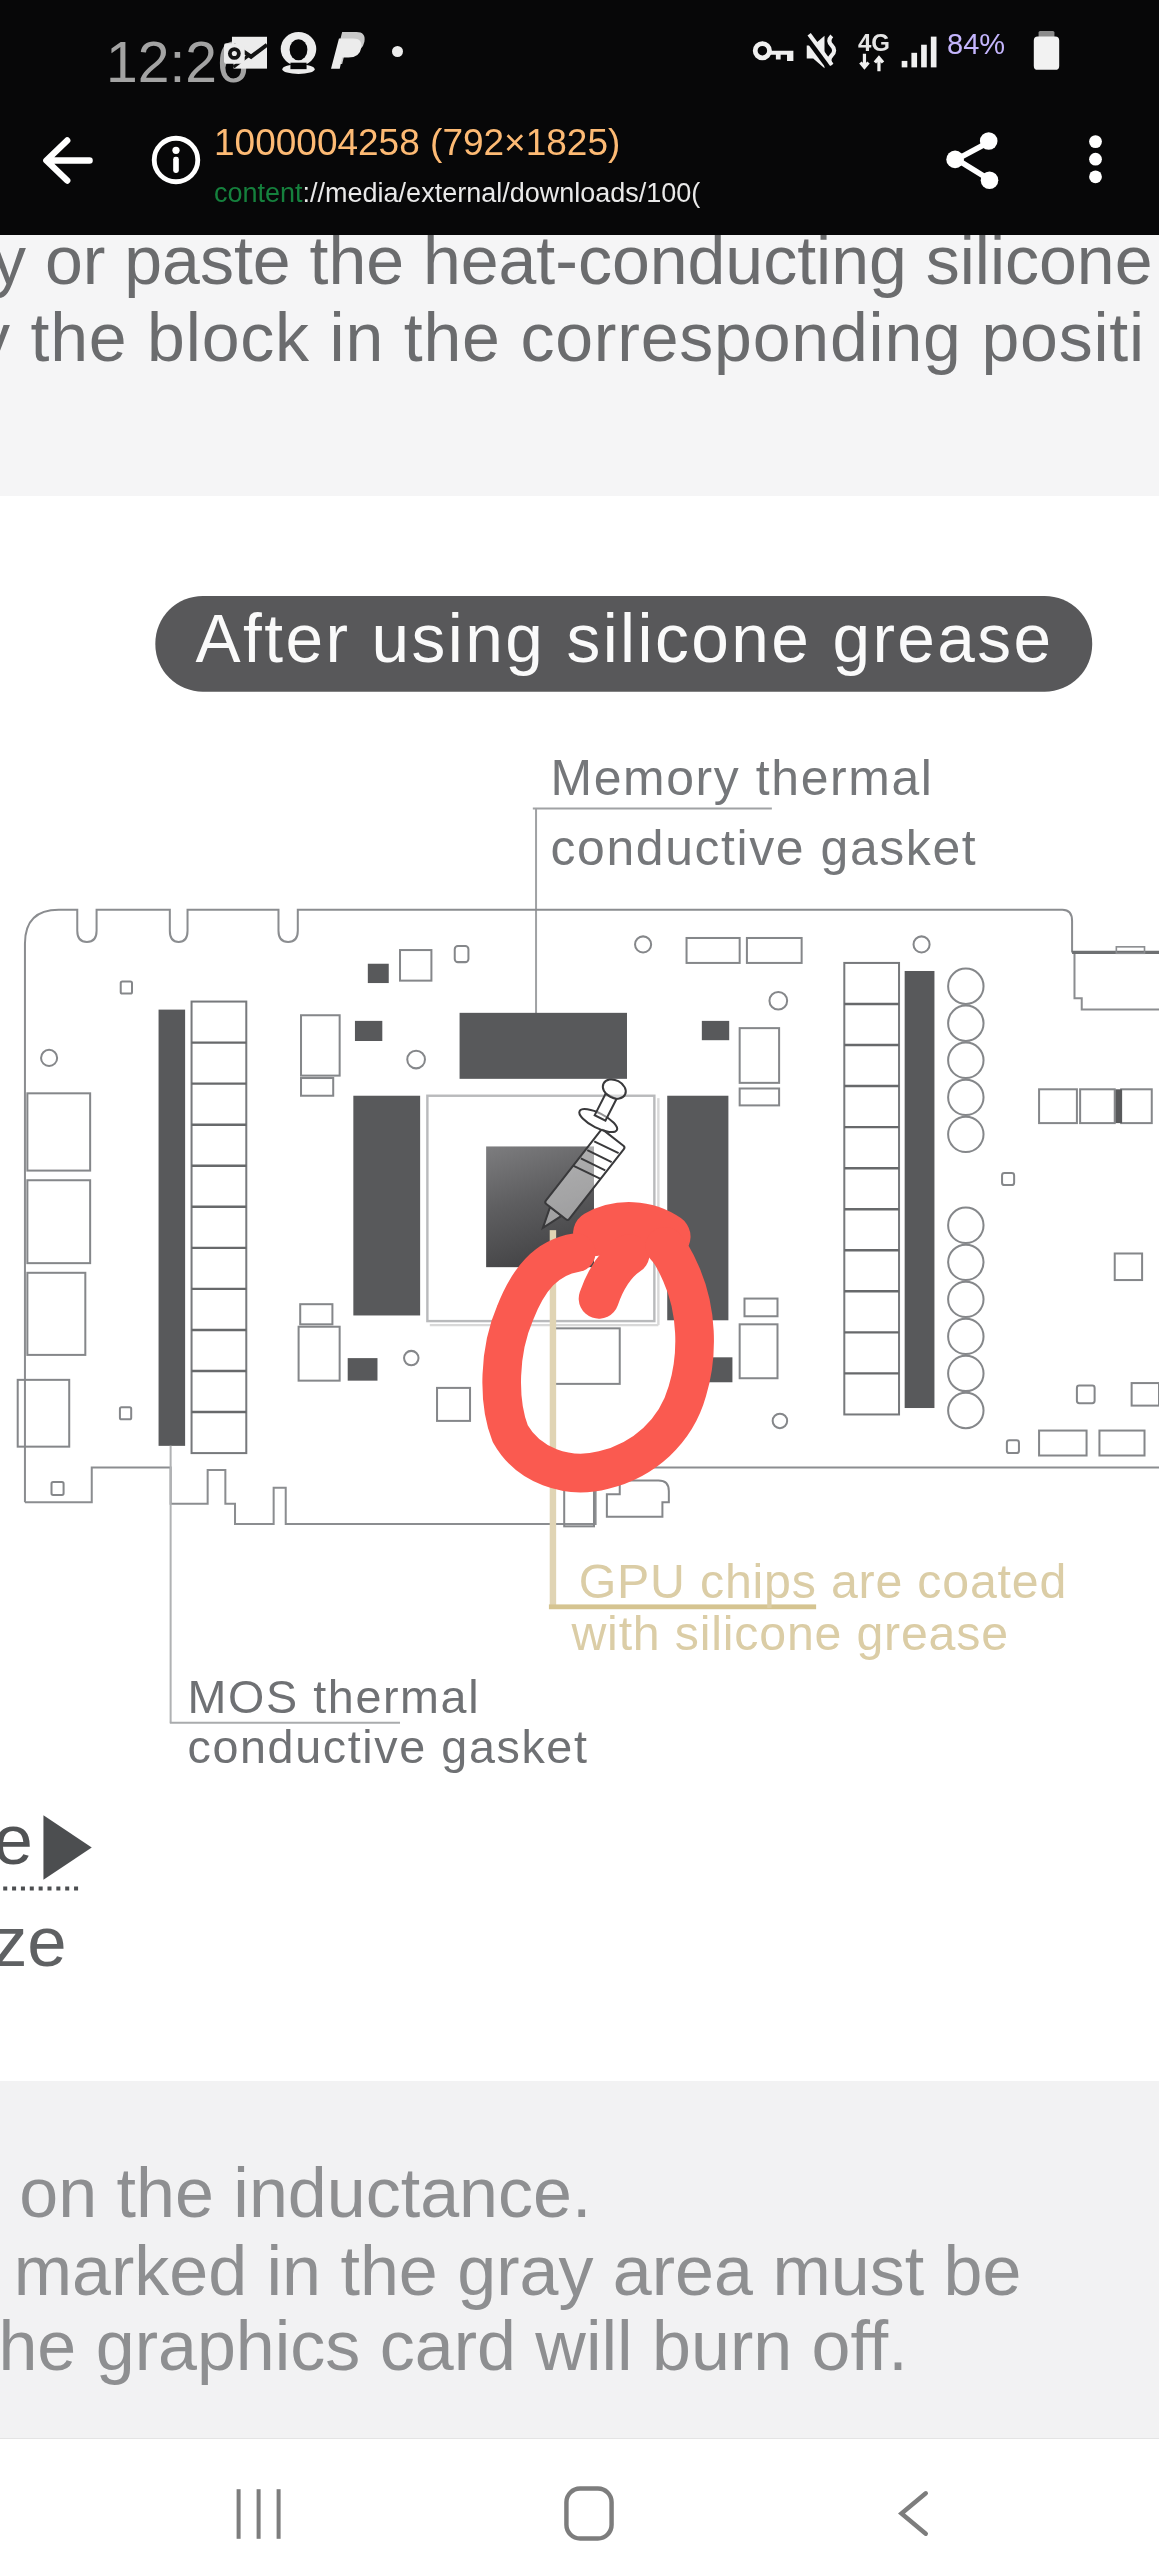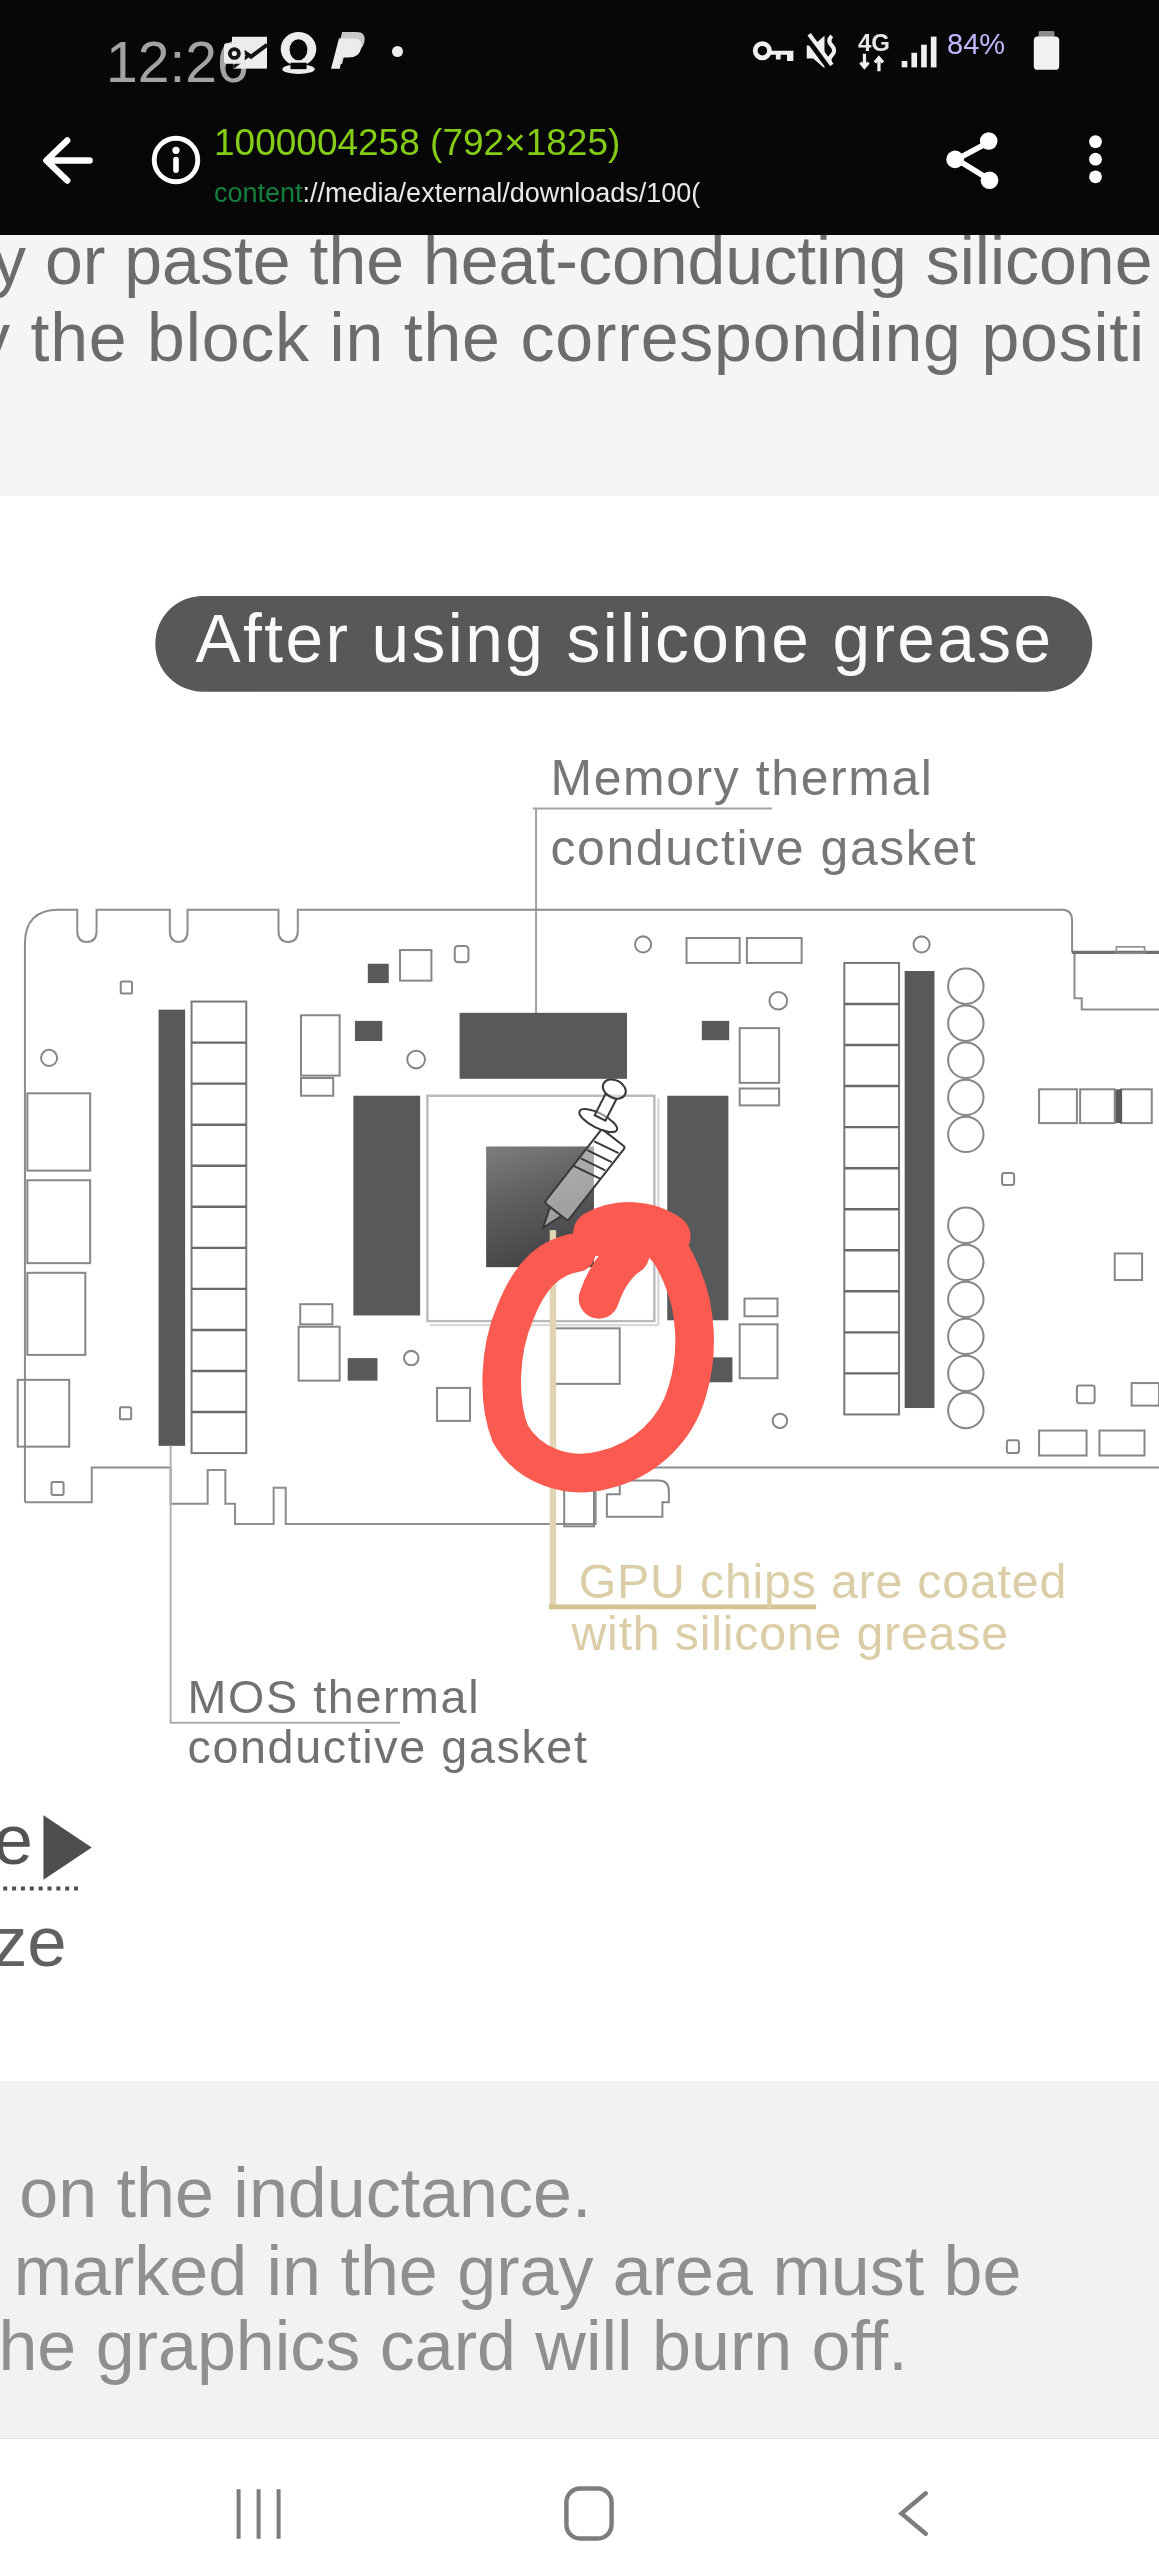--- a/index.html
+++ b/index.html
@@ -86,21 +86,21 @@
   <svg class="abs" style="left:40px;top:134px;" width="56" height="53" viewBox="0 0 70 66">
     <path d="M 62 33 L 10 33 M 34 8 L 8 33 L 34 58" fill="none" stroke="#fff" stroke-width="8" stroke-linecap="round" stroke-linejoin="round"></path>
   </svg>
 
   <svg class="abs" style="left:151px;top:135px;" width="50" height="50" viewBox="0 0 62 62">
     <circle cx="31" cy="31" r="27" fill="none" stroke="#fff" stroke-width="6"></circle>
     <circle cx="31" cy="19" r="4.5" fill="#fff"></circle>
     <rect x="27.5" y="27" width="7" height="20" rx="3" fill="#fff"></rect>
   </svg>
 
-  <div class="abs" style="left:214px;top:122px;font-size:37px;color:#84cc16;">1000004258 (792×1825)</div>
+  <div class="abs" style="left:214px;top:122px;font-size:37px;color:#fdba74;">1000004258 (792×1825)</div>
 
   <div class="abs" style="left:214px;top:178px;font-size:27px;color:#e9e9e9;white-space:nowrap;"><span style="color:#15803d;">content</span>://media/external/downloads/100(</div>
 
   <svg class="abs" style="left:943px;top:129px;" width="61" height="64" viewBox="0 0 76 80">
     <line x1="17" y1="38" x2="58" y2="16" stroke="#fff" stroke-width="7"></line>
     <line x1="17" y1="38" x2="59" y2="64" stroke="#fff" stroke-width="7"></line>
     <circle cx="57" cy="15" r="11" fill="#fff"></circle>
     <circle cx="15" cy="38" r="11" fill="#fff"></circle>
     <circle cx="58" cy="64" r="11" fill="#fff"></circle>
   </svg>

